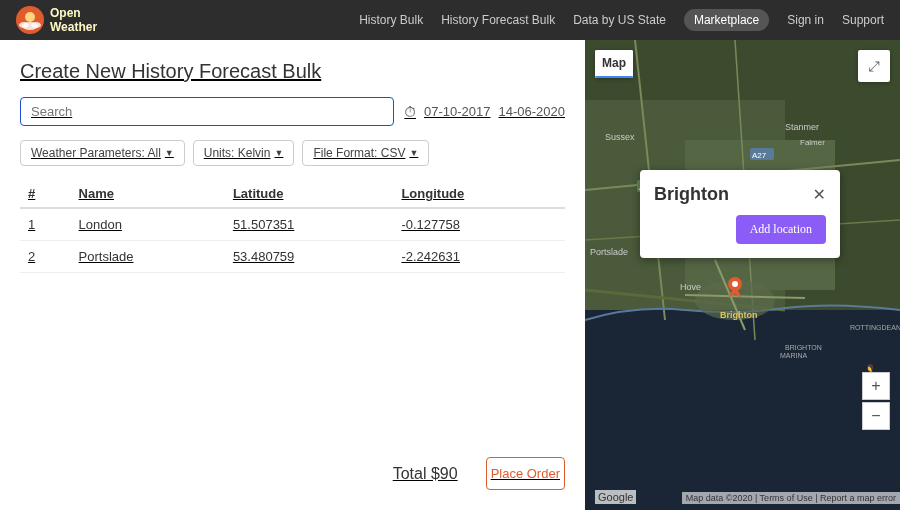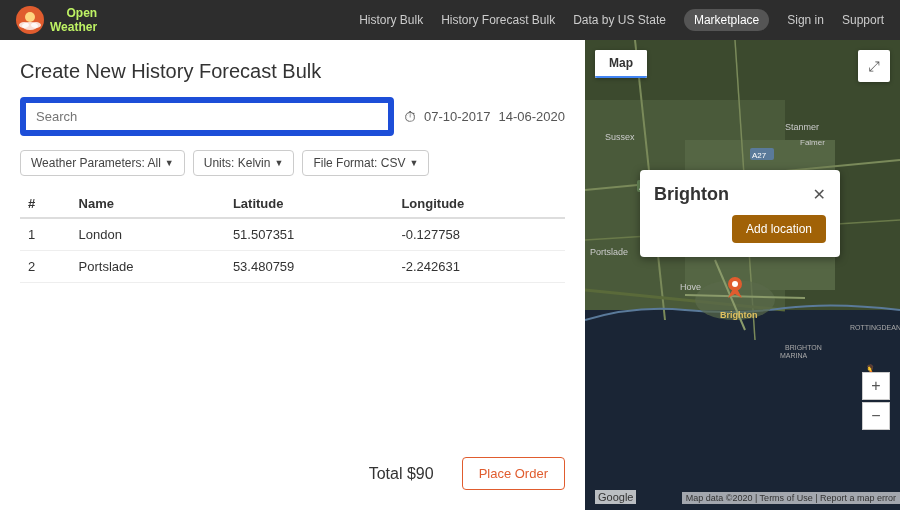--- a/index.html
+++ b/index.html
@@ -18,25 +18,24 @@
       display: flex;
       align-items: center;
       gap: 6px;
       margin-right: auto;
     }
     .logo-icon {
       width: 28px;
       height: 28px;
     }
     .logo-text {
-      color: #bef264;
+      color: #fef9c3;
       font-size: 12px;
       font-weight: bold;
       line-height: 1.2;
-      text-align: right;
     }
     .logo-text span { display: block; }
     .nav-links {
       display: flex;
       align-items: center;
       gap: 18px;
     }
     .nav-link {
       color: #ccc;
       font-size: 12px;
@@ -58,36 +57,37 @@
     }
 
     
     .left-panel {
       width: 585px;
       flex-shrink: 0;
       padding: 20px 20px;
       display: flex;
       flex-direction: column;
       gap: 14px;
+      text-decoration: underline;
     }
     .page-title {
       font-size: 20px;
       font-weight: normal;
       color: #333;
     }
 
     
     .search-row {
       display: flex;
       align-items: center;
       gap: 10px;
     }
     .search-input-wrap {
       flex: 1;
-      border: 6px solid #1d4ed8;
+      border: 1px solid #1d4ed8;
       border-radius: 4px;
       padding: 6px 10px;
       display: flex;
       align-items: center;
     }
     .search-input-wrap input {
       border: none;
       outline: none;
       flex: 1;
       font-size: 13px;
@@ -154,21 +154,21 @@
       padding-top: 10px;
     }
     .total-label {
       font-size: 16px;
       color: #333;
     }
     .place-order-btn {
       border: 1px solid #e05c2e;
       color: #e05c2e;
       background: #fff;
-      padding: 8px 16px;
+      padding: 8px 4px;
       font-size: 13px;
       border-radius: 4px;
       cursor: pointer;
     }
 
     
     .right-panel {
       flex: 1;
       position: relative;
       overflow: hidden;
@@ -189,21 +189,21 @@
       top: 10px;
       left: 10px;
       display: flex;
       background: #fff;
       border-radius: 2px;
       overflow: hidden;
       box-shadow: 0 1px 4px rgba(0,0,0,0.3);
       z-index: 10;
     }
     .map-tab {
-      padding: 6px 14px;
+      padding: 6px 7px;
       font-size: 12px;
       cursor: pointer;
       color: #555;
       background: #fff;
     }
     .map-tab.active {
       color: #333;
       font-weight: bold;
       border-bottom: 2px solid #4285f4;
     }
@@ -259,28 +259,29 @@
       color: #555;
       line-height: 1;
     }
     .popup-coords {
       font-size: 12px;
       color: #333;
       line-height: 1.8;
       margin-bottom: 12px;
     }
     .add-location-btn {
-      background: #a16207;
+      background: #8b5cf6;
       color: #fff;
       border: none;
       padding: 7px 14px;
       border-radius: 4px;
       font-size: 12px;
       cursor: pointer;
       float: right;
+      font-family: Liberation Serif, serif;
     }
 
     
     .map-controls {
       position: absolute;
       right: 10px;
       bottom: 80px;
       display: flex;
       flex-direction: column;
       gap: 2px;

